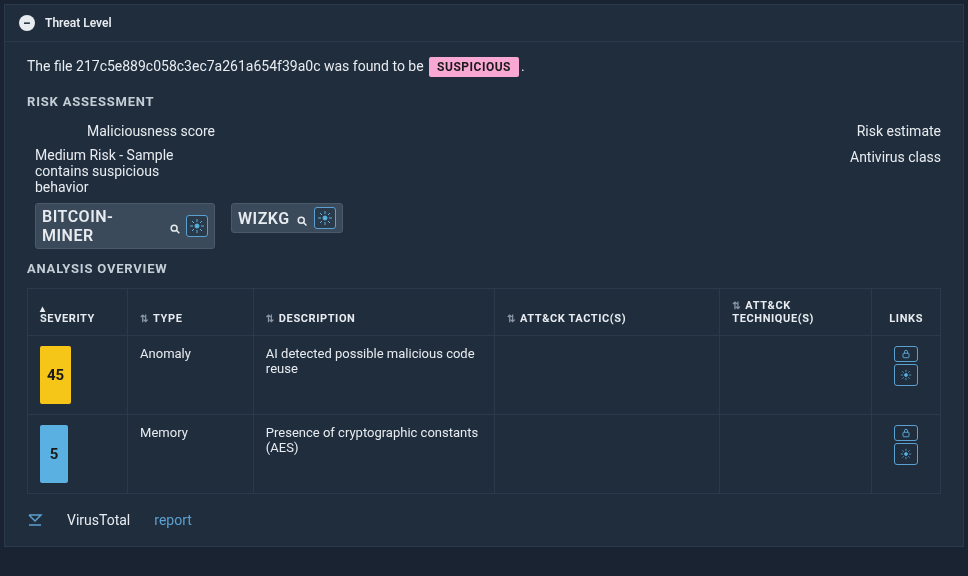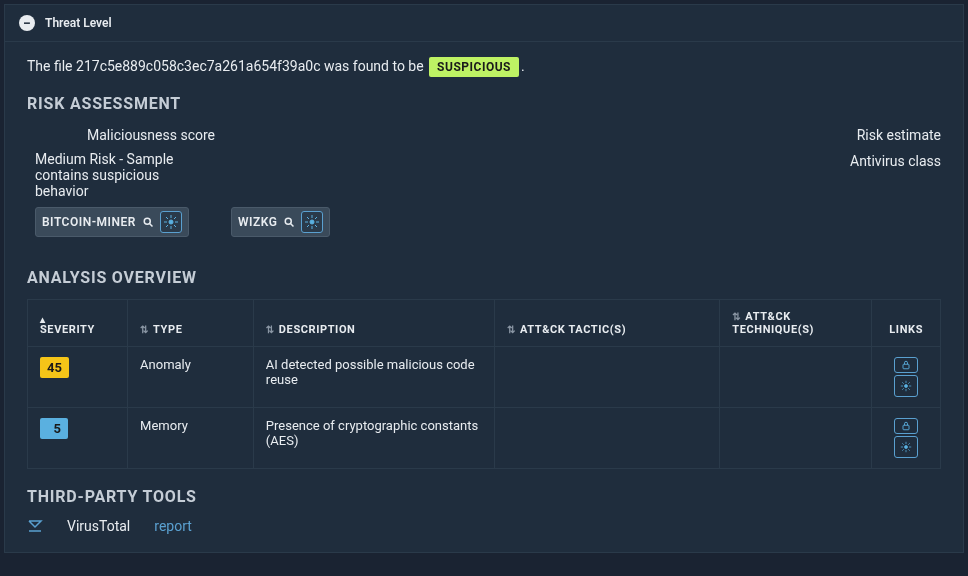--- a/index.html
+++ b/index.html
@@ -41,63 +41,63 @@
   font-weight: 600;
 }
 .panel-body {
   padding: 16px 22px 18px 22px;
 }
 .summary-line {
   font-size: 14px;
   margin-bottom: 20px;
 }
 .badge-suspicious {
-  background: #bef264;
+  background: #f9a8d4;
   color: #1a1a1a;
   font-weight: 700;
   font-size: 12px;
   letter-spacing: 0.5px;
   padding: 3px 8px;
   border-radius: 2px;
   margin: 16px 2px;
 }
 .section-label {
-  font-size: 16px;
+  font-size: 13px;
   font-weight: 700;
   letter-spacing: 0.8px;
   color: #c5cdd6;
   margin-bottom: 12px;
 }
 .risk-grid {
   display: grid;
   grid-template-columns: 180px 1fr;
   column-gap: 16px;
   row-gap: 8px;
   margin-left: 8px;
-  margin-bottom: 31px;
+  margin-bottom: 12px;
 }
 .risk-label {
   text-align: right;
   color: #e8ecf0;
   font-size: 14px;
   padding-top: 2px;
 }
 .risk-value {
   font-size: 14px;
 }
 .risk-value.bold { font-weight: 700; }
 .chip {
   display: inline-flex;
   align-items: center;
   background: #3a4a5a;
   border: 1px solid #4a5a6a;
   border-radius: 3px;
   padding: 3px 6px;
   gap: 6px;
-  font-size: 12px;
+  font-size: 16px;
   font-weight: 600;
   letter-spacing: 0.5px;
   color: #e8ecf0;
 }
 .chip .search-icon {
   width: 12px; height: 12px;
   display: inline-block;
 }
 .burst-icon {
   width: 22px; height: 22px;
@@ -148,24 +148,24 @@
   font-size: 13px;
   vertical-align: top;
   border-right: 1px solid #2a3a4a;
 }
 tbody td:last-child { border-right: none; }
 thead th { border-right: 1px solid #2a3a4a; }
 thead th:last-child { border-right: none; }
 .sev-badge {
   display: inline-block;
   min-width: 28px;
-  text-align: right;
-  padding: 3px 7px;
+  text-align: center;
+  padding: 20px 7px;
   font-weight: 700;
-  font-size: 13px;
+  font-size: 15px;
   border-radius: 2px;
   color: #1a1a1a;
 }
 .sev-yellow { background: #f5c518; }
 .sev-blue { background: #5ab0e0; }
 .col-sev { width: 95px; }
 .col-type { width: 120px; }
 .col-desc { width: 230px; }
 .col-tac { width: 215px; }
 .col-tech { width: 145px; }
@@ -347,21 +347,20 @@
                       <line x1="3" y1="13" x2="5" y2="11"></line>
                       <line x1="11" y1="5" x2="13" y2="3"></line>
                     </svg>
                   </span>
                 </div></td>
             </tr>
           </tbody>
       </table>
     </div>
 
-    <div class="section-label">THIRD-PARTY TOOLS</div>
     <div class="third-party">
       <span class="vt-icon">
         <svg viewBox="0 0 16 16" fill="none" stroke="#5aa0d0" stroke-width="1.5">
             <polyline points="2,3 14,3 8,9 2,3"></polyline>
             <line x1="2" y1="13" x2="14" y2="13"></line>
           </svg>
       </span>
       <span>VirusTotal</span>
       <a href="#" class="report-link">report</a>
     </div>

